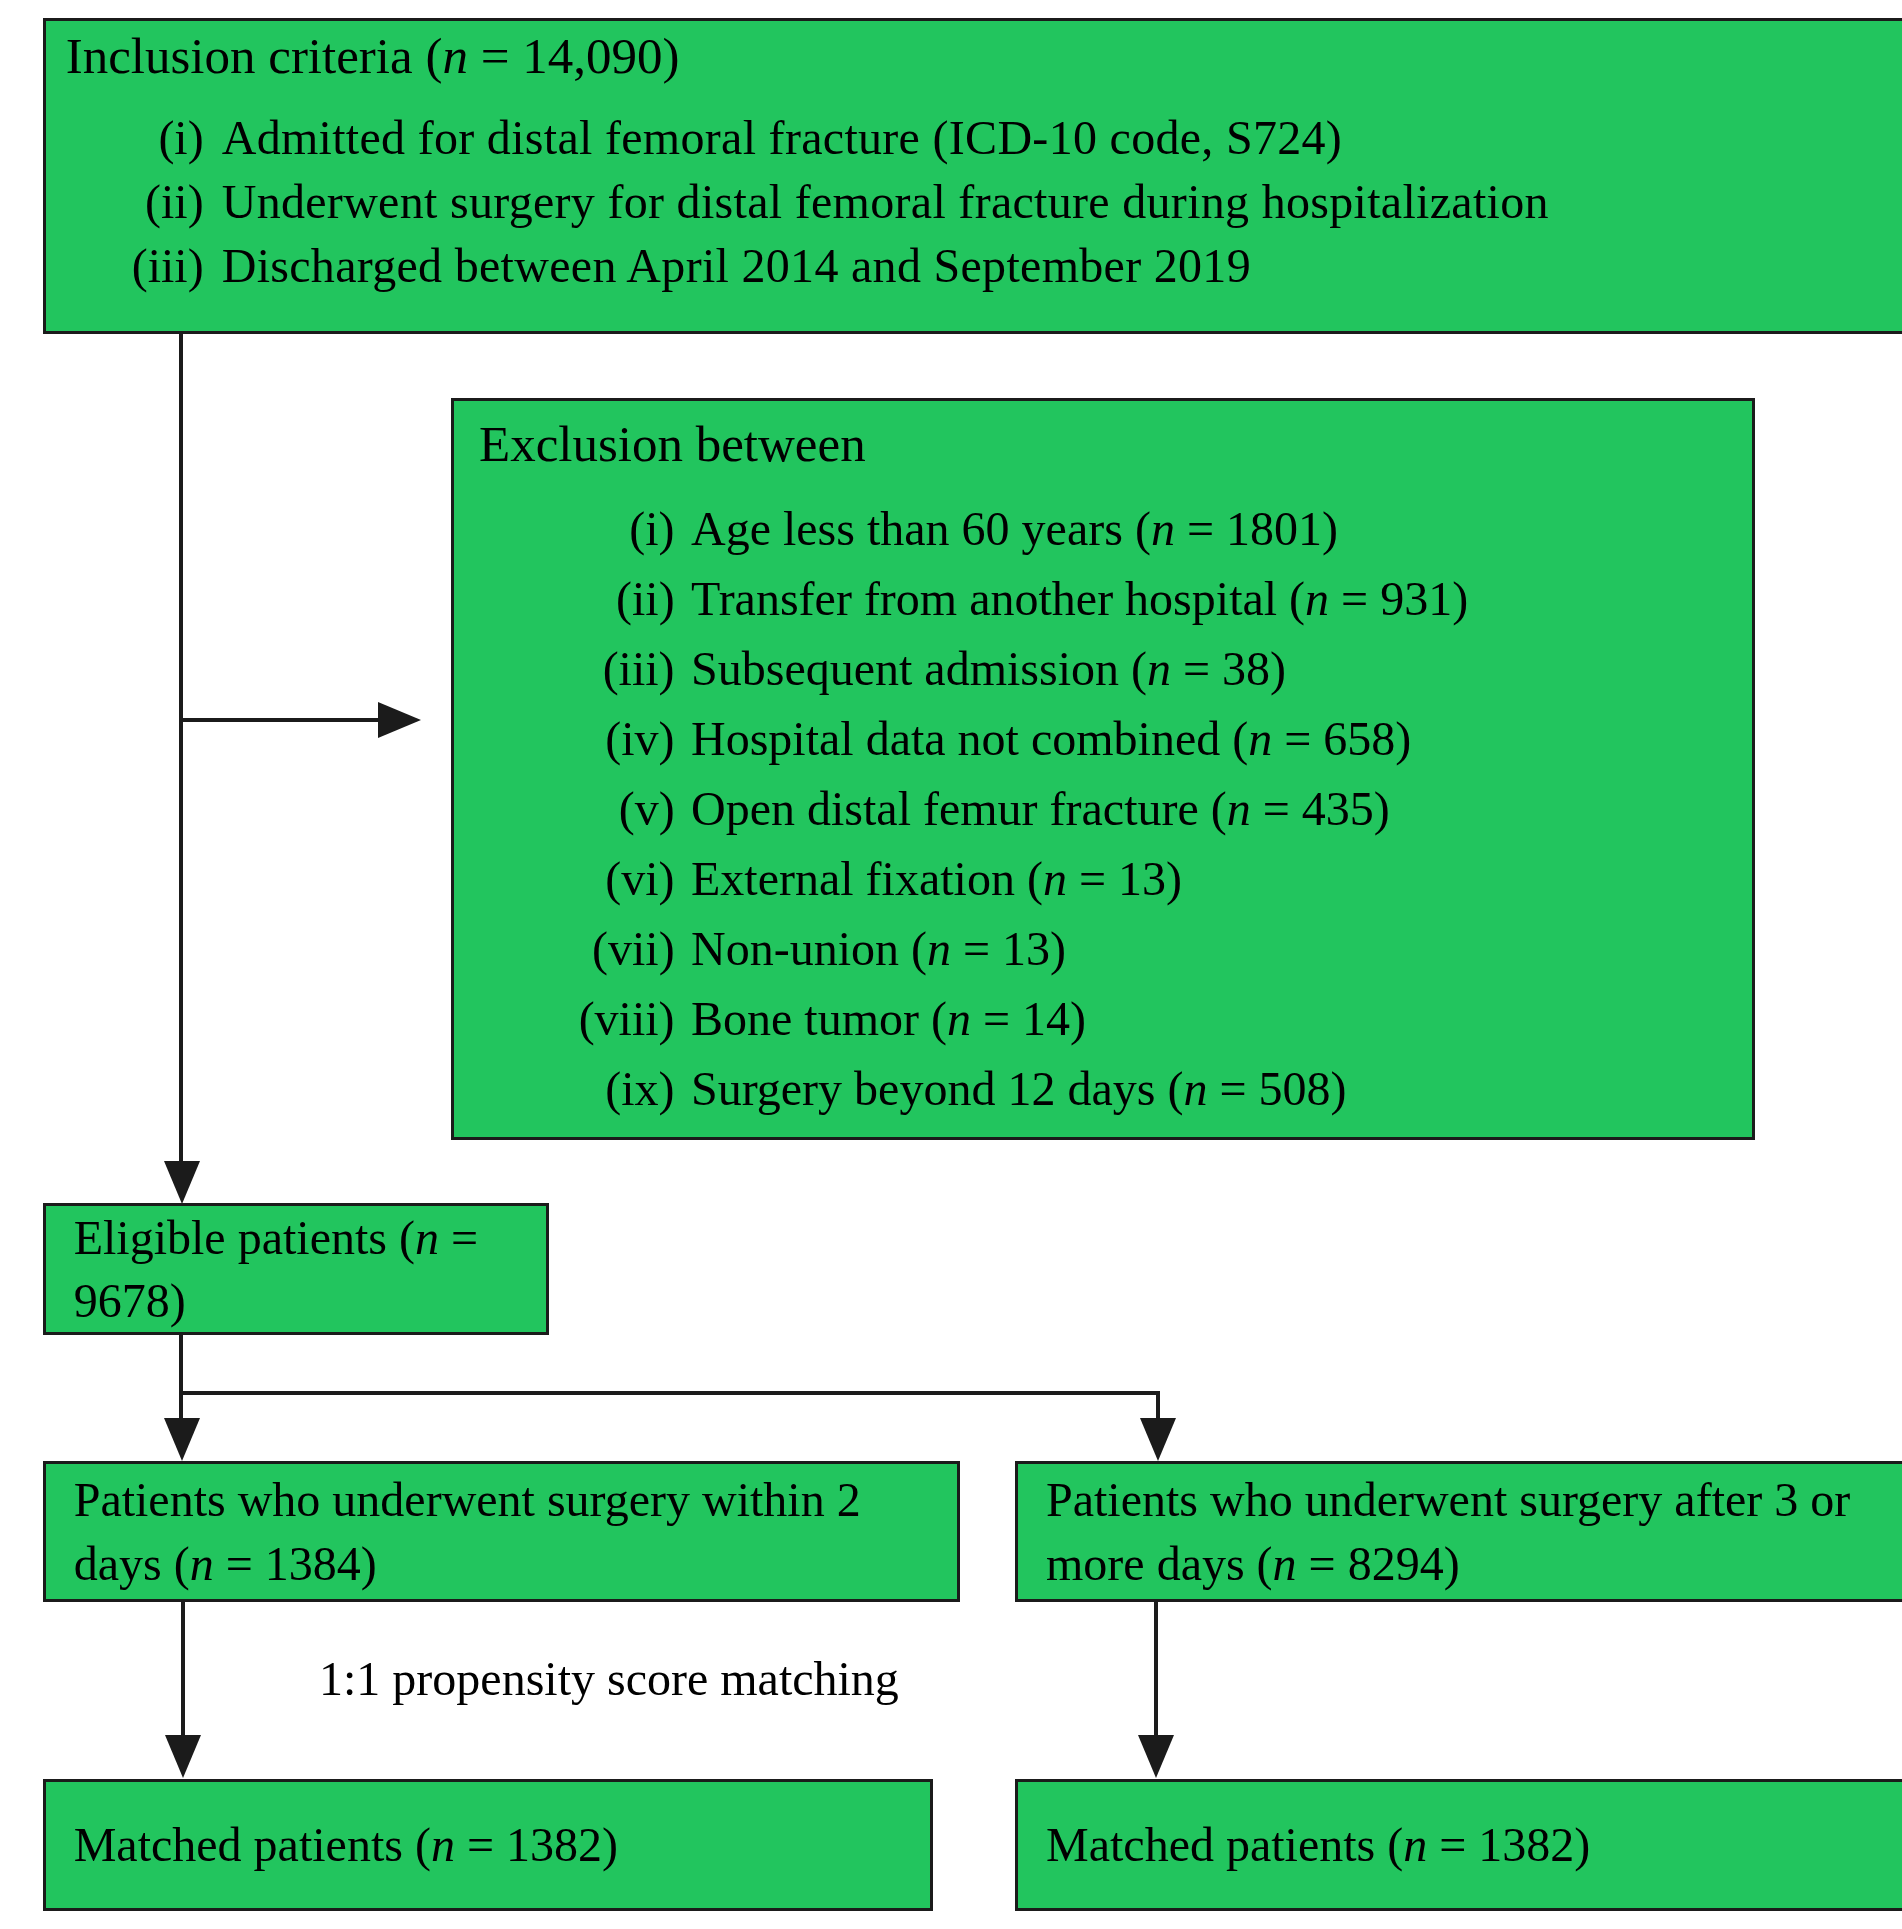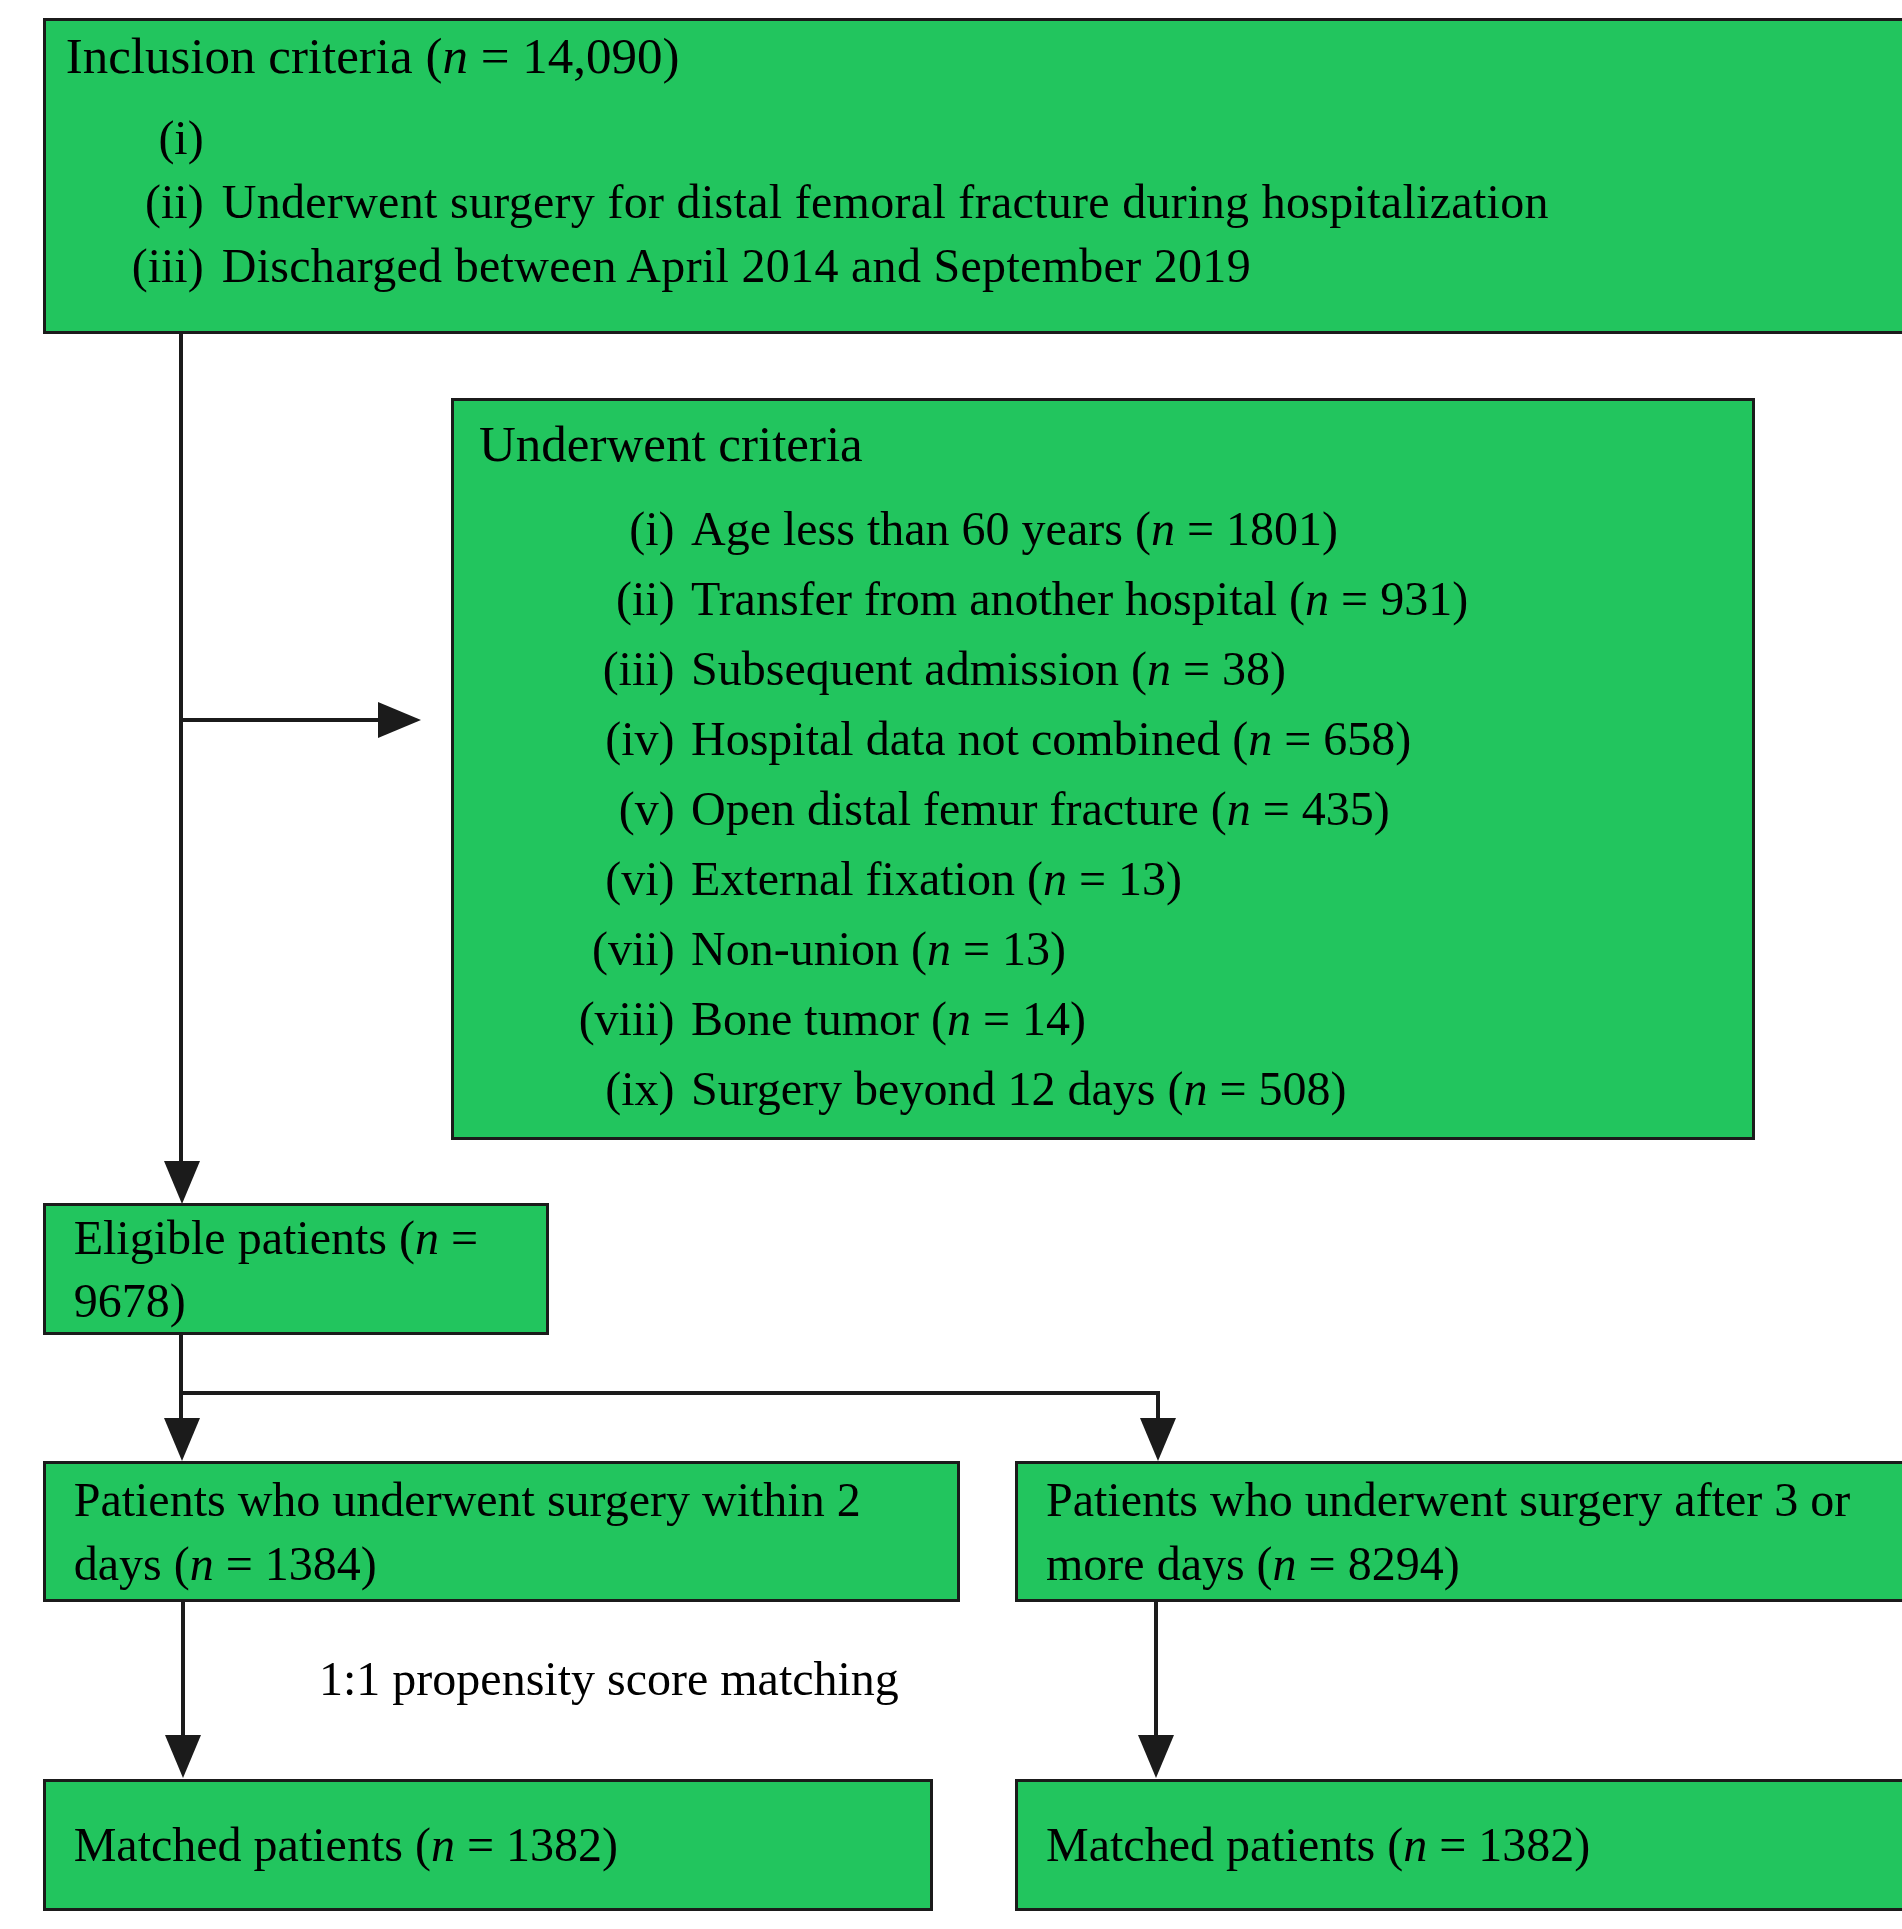--- a/index.html
+++ b/index.html
@@ -102,39 +102,40 @@
 </head>
 <body>
 
 <div id="stage">
 
   <div class="box" id="inclusion-box">
     <div class="incl-title">Inclusion criteria (<i>n</i> = 14,090)</div>
     <div class="incl-list">
       <div class="incl-row">
         <span class="incl-num">(i)</span>
+        <span class="incl-txt">Admitted for distal femoral fracture (ICD-10 code, S724)</span>
       </div>
       <div class="incl-row">
         <span class="incl-num">(ii)</span>
         <span class="incl-txt">Underwent surgery for distal femoral fracture during hospitalization</span>
       </div>
       <div class="incl-row">
         <span class="incl-num">(iii)</span>
         <span class="incl-txt">Discharged between April 2014 and September 2019</span>
       </div>
     </div>
   </div>
 
   <div class="vline" style="left:179px; top:334px; height:832px;"></div>
   <div class="hline" style="left:179px; top:718px; width:204px;"></div>
   <div class="arrow-right" style="left:378px; top:702px;"></div>
   <div class="arrow-down" style="left:164px; top:1161px;"></div>
 
   <div class="box" id="exclusion-box">
-    <div class="excl-title">Underwent criteria</div>
+    <div class="excl-title">Exclusion between</div>
     <div class="excl-list">
       <div class="excl-row">
         <span class="excl-num">(i)</span>
         <span class="excl-txt">Age less than 60 years (<i>n</i> = 1801)</span>
       </div>
       <div class="excl-row">
         <span class="excl-num">(ii)</span>
         <span class="excl-txt">Transfer from another hospital (<i>n</i> = 931)</span>
       </div>
       <div class="excl-row">

